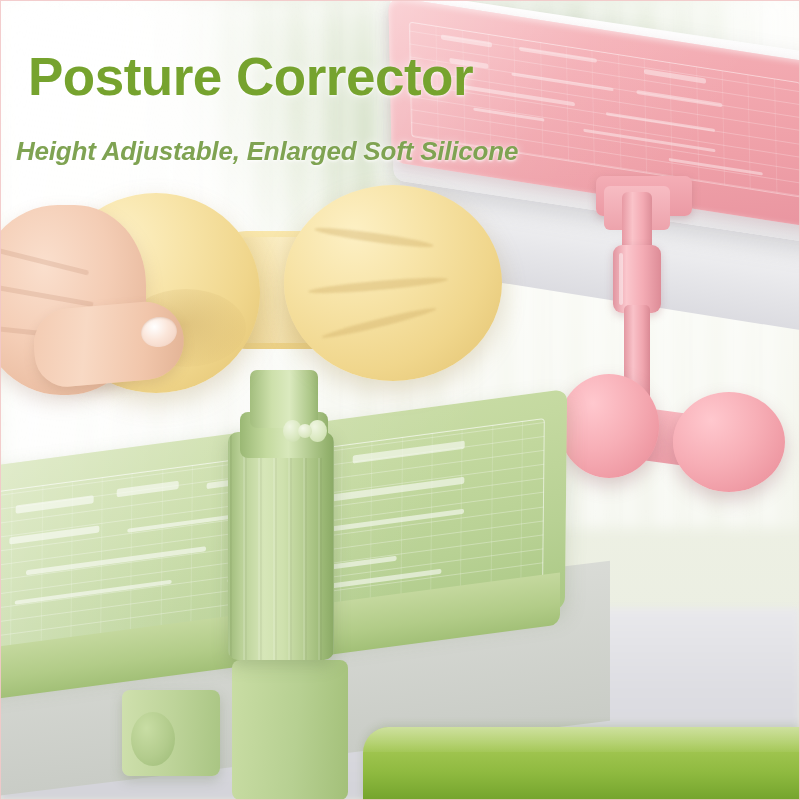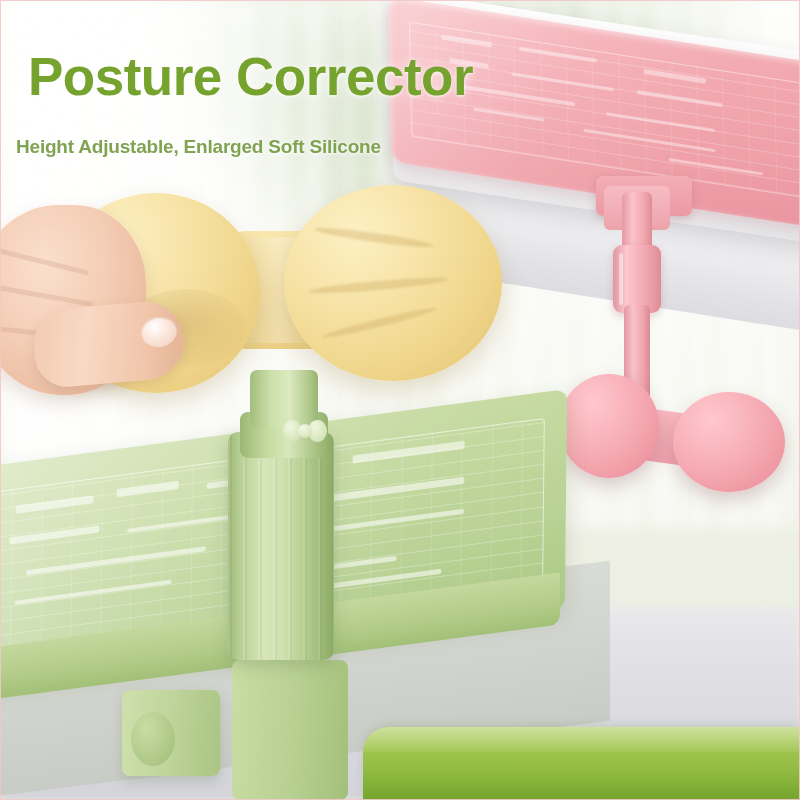--- a/index.html
+++ b/index.html
@@ -296,24 +296,25 @@
   
   .title {
     position:absolute; left:28px; top:46px;
     font-size:53px; font-weight:bold; letter-spacing:-.5px;
     color:#76a32e;
     text-shadow:0 1px 3px rgba(255,255,255,.85), 0 0 12px rgba(255,255,255,.65);
     white-space:nowrap;
   }
   .subtitle {
     position:absolute; left:16px; top:136px;
-    font-size:19px; font-weight:bold; letter-spacing:-.2px;
+    font-size:26px; font-weight:bold; letter-spacing:-.2px;
     color:#7fa352;
     text-shadow:0 1px 3px rgba(255,255,255,.92), 0 0 9px rgba(255,255,255,.72);
     white-space:nowrap;
+    font-style:italic;
   }
 
   .banner {
     position:absolute; left:363px; top:727px; width:437px; height:73px;
     background:linear-gradient(180deg,#b0ce63 0%,#a3c752 26%,#8fba40 62%,#74a42d 100%);
     border-radius:26px 0 0 0;
     box-shadow:0 -2px 8px rgba(90,120,50,.18);
     overflow:hidden;
   }
   .banner-gloss {

